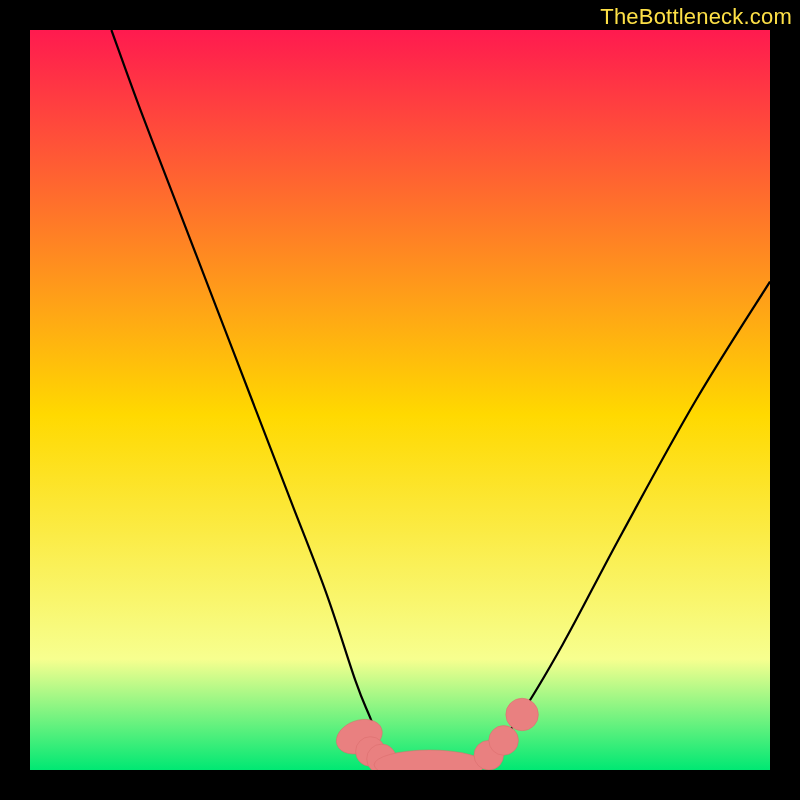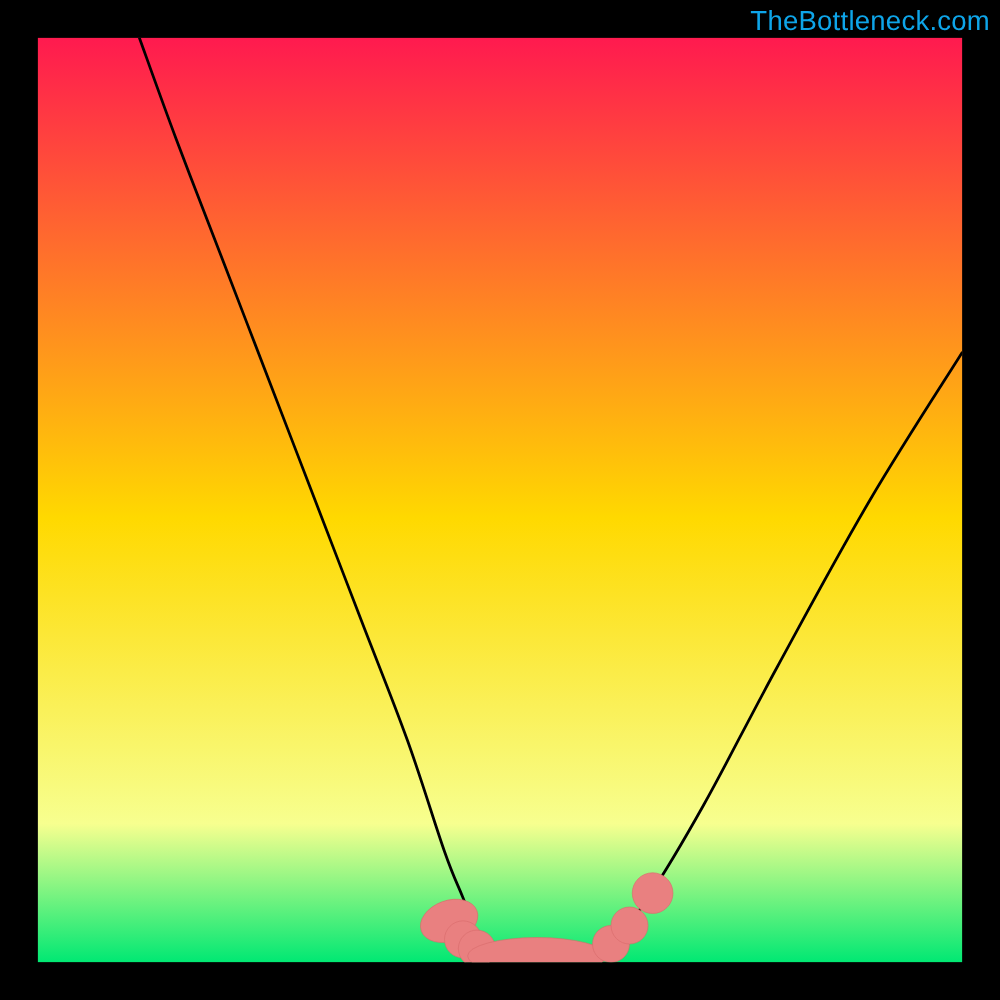--- a/index.html
+++ b/index.html
@@ -27,21 +27,21 @@
   }
   .plot svg {
     display: block;
     width: 100%;
     height: 100%;
   }
   .watermark {
     position: absolute;
     top: 4px;
     right: 8px;
-    color: #0ea5e9;
+    color: #fde047;
     font-size: 22px;
     font-weight: 500;
     letter-spacing: 0.2px;
     user-select: none;
   }
 </style>
 </head>
 <body>
 
 <div class="frame">

